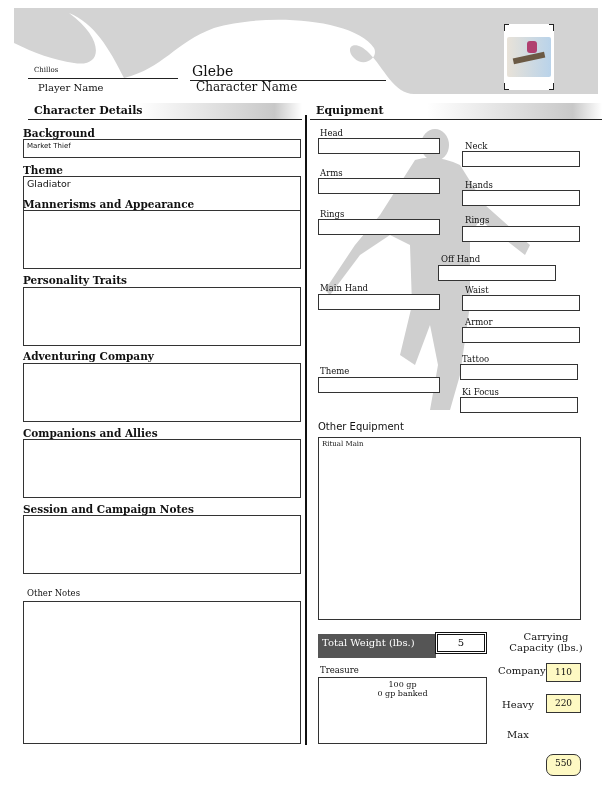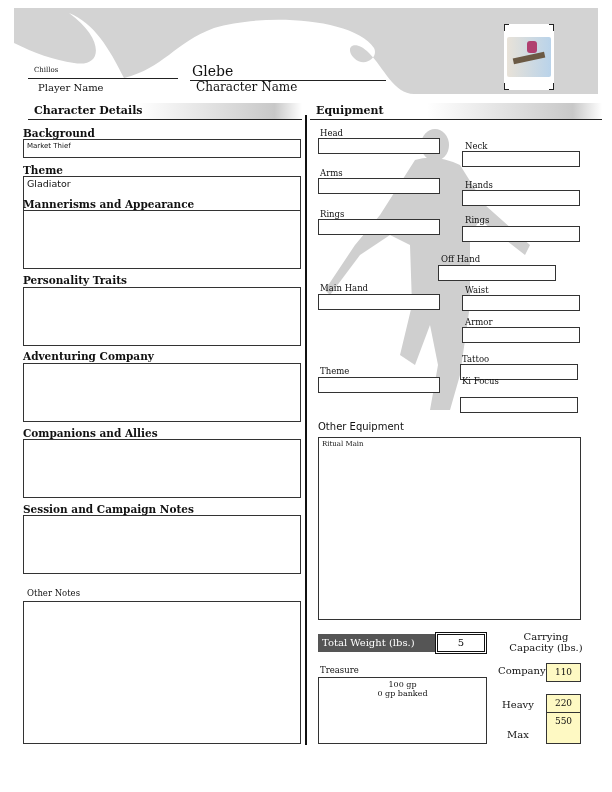--- a/index.html
+++ b/index.html
@@ -115,29 +115,29 @@
 
 <div class="abs slbl" style="left:465px;top:317px;">Armor</div>
 <div class="abs box" style="left:462px;top:327px;width:118px;height:16px;"></div>
 
 <div class="abs slbl" style="left:462px;top:354px;">Tattoo</div>
 <div class="abs box" style="left:460px;top:364px;width:118px;height:16px;"></div>
 
 <div class="abs slbl" style="left:320px;top:366px;">Theme</div>
 <div class="abs box" style="left:318px;top:377px;width:122px;height:16px;"></div>
 
-<div class="abs slbl" style="left:462px;top:376px;">Ki Focus</div>
+<div class="abs slbl" style="left:462px;top:387px;">Ki Focus</div>
 <div class="abs box" style="left:460px;top:397px;width:118px;height:16px;"></div>
 
 <div class="abs" style="left:318px;top:421px;font-family:'DejaVu Sans',sans-serif;font-size:10px;">Other Equipment</div>
 <div class="abs box" style="left:318px;top:437px;width:263px;height:183px;">
   <div style="font-size:7px;padding:2px 3px;">Ritual Main</div>
 </div>
 
-<div class="abs" style="left:318px;top:634px;width:118px;height:18px;background:#555;color:#fff;font-size:10px;line-height:18px;padding-left:4px;box-sizing:border-box;">Total Weight (lbs.)</div>
+<div class="abs" style="left:318px;top:634px;width:118px;height:24px;background:#555;color:#fff;font-size:10px;line-height:18px;padding-left:4px;box-sizing:border-box;">Total Weight (lbs.)</div>
 <div class="abs" style="left:435px;top:632px;width:52px;height:22px;border:1.5px solid #111;box-sizing:border-box;padding:1px;">
   <div style="border:1px solid #111;height:100%;box-sizing:border-box;text-align:center;font-size:10px;line-height:16px;">5</div>
 </div>
 
 <div class="abs slbl" style="left:320px;top:665px;">Treasure</div>
 <div class="abs box" style="left:318px;top:677px;width:169px;height:67px;">
   <div style="font-size:8px;padding:2px 3px;line-height:9px;text-align:center;">
     <div>100 gp</div>
     <div>0 gp banked</div>
   </div>
@@ -145,13 +145,13 @@
 
 <div class="abs" style="left:500px;top:631px;width:92px;text-align:center;font-size:10px;line-height:11px;">Carrying Capacity (lbs.)</div>
 
 <div class="abs" style="left:498px;top:665px;font-size:10px;">Company</div>
 <div class="abs numbox" style="left:546px;top:663px;width:35px;height:19px;">110</div>
 
 <div class="abs" style="left:502px;top:699px;font-size:10px;">Heavy</div>
 <div class="abs numbox" style="left:546px;top:694px;width:35px;height:19px;">220</div>
 
 <div class="abs" style="left:507px;top:729px;font-size:10px;">Max</div>
-<div class="abs numbox" style="left:546px;top:712px;width:35px;height:32px;">550</div>
+<div class="abs numbox" style="left:546px;top:754px;width:35px;height:22px;border-radius:7px;">550</div>
 
 </body></html>

